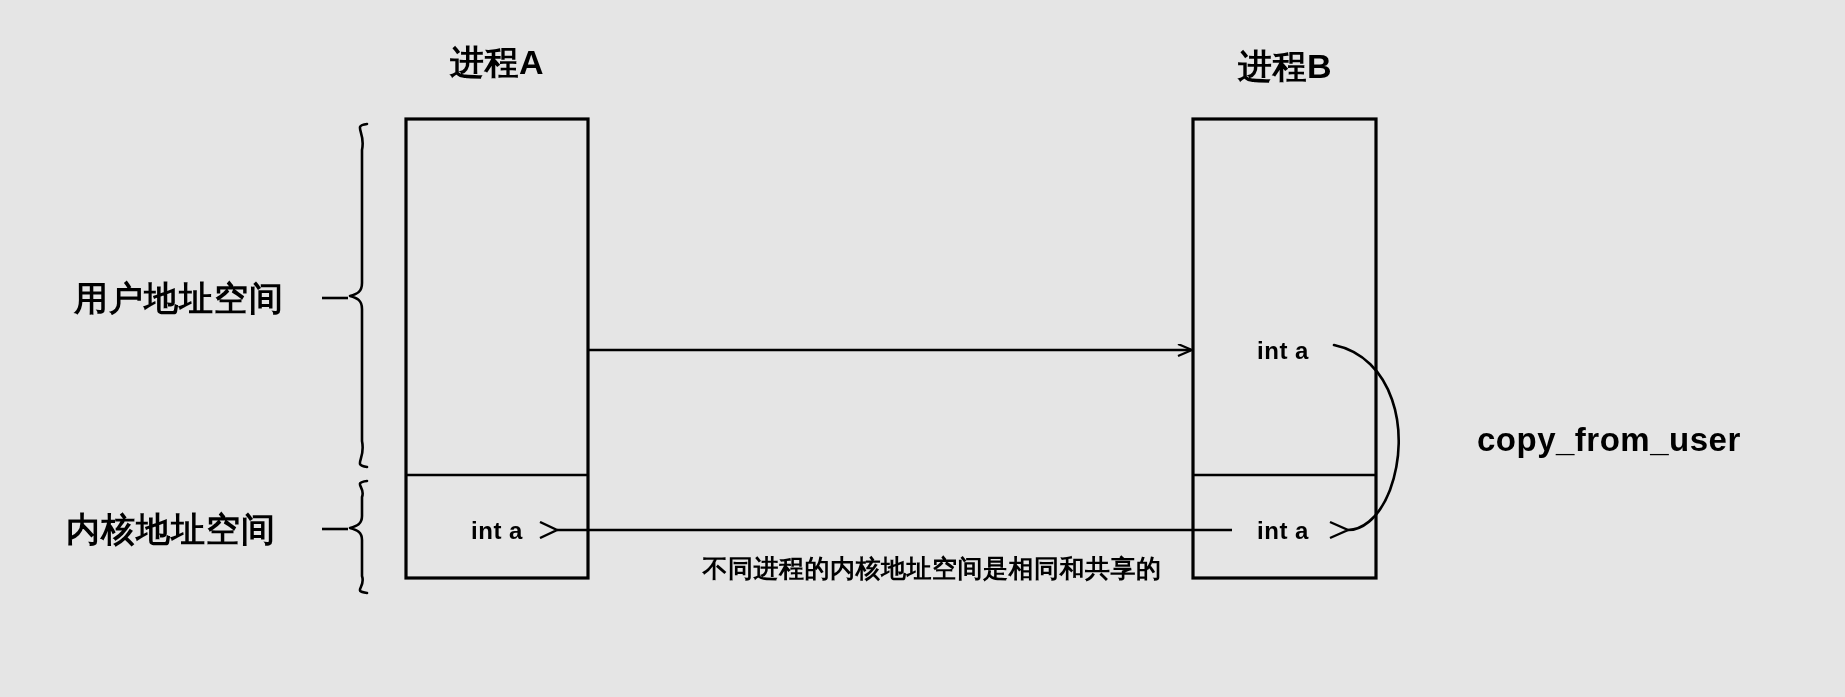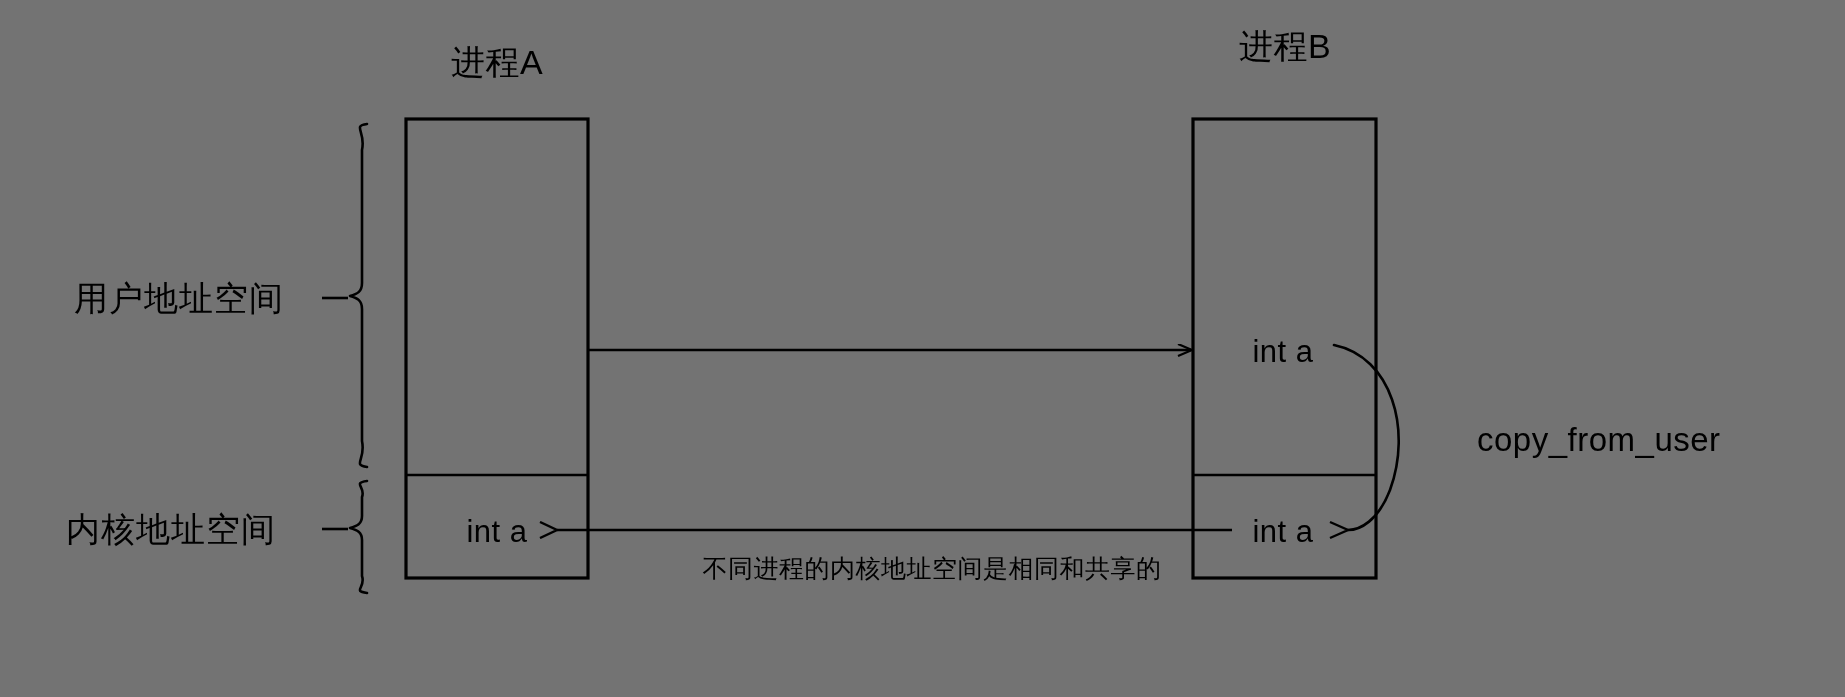--- a/index.html
+++ b/index.html
@@ -5,22 +5,23 @@
 <style>
   html,body{margin:0;padding:0;background:#ffffff;}
   body{
     font-family:"Liberation Sans","DejaVu Sans",sans-serif;
     color:#000000;
   }
   #stage{
     position:relative;
     width:1845px;
     height:697px;
-    background:#737373;
+    background:#e5e5e5;
     overflow:hidden;
+    font-weight:bold;
   }
   #svg-layer{
     position:absolute;
     left:0; top:0;
     width:1845px;
     height:697px;
   }
   .txt{
     position:absolute;
     white-space:nowrap;
@@ -33,21 +34,21 @@
   }
   .side-label{
     font-size:34px;
     letter-spacing:1px;
   }
   .annot{
     font-size:25px;
     letter-spacing:0.5px;
   }
   .var-txt{
-    font-size:31px;
+    font-size:24px;
     letter-spacing:0.5px;
   }
   .code-txt{
     font-size:33px;
     letter-spacing:0.5px;
   }
   .center-x{ transform:translateX(-50%); }
   .center-xy{ transform:translate(-50%,-50%); }
 </style>
 </head>
@@ -104,21 +105,21 @@
 
     <line x1="1232" y1="530" x2="557" y2="530" stroke="#000000" stroke-width="2.6" marker-end="url(#arrow-left)"></line>
 
     <path d="M 1334 345
              C 1392 357, 1412 430, 1390 490
              C 1378 521, 1360 530, 1348 530" fill="none" stroke="#000000" stroke-width="2.6" stroke-linecap="round" marker-end="url(#arrow-left-curve)"></path>
   </svg>
 
   <div class="txt title-txt center-x" style="left:497px; top:45px;">进程A</div>
 
-  <div class="txt title-txt center-x" style="left:1285px; top:29px;">进程B</div>
+  <div class="txt title-txt center-x" style="left:1285px; top:49px;">进程B</div>
 
   <div class="txt side-label" style="left:74px; top:281px;">用户地址空间</div>
 
   <div class="txt side-label" style="left:66px; top:512px;">内核地址空间</div>
 
 
   <div class="txt annot center-x" style="left:932px; top:556px;">不同进程的内核地址空间是相同和共享的</div>
 
   <div class="txt var-txt center-xy" style="left:1283px; top:351px;">int a</div>
 

